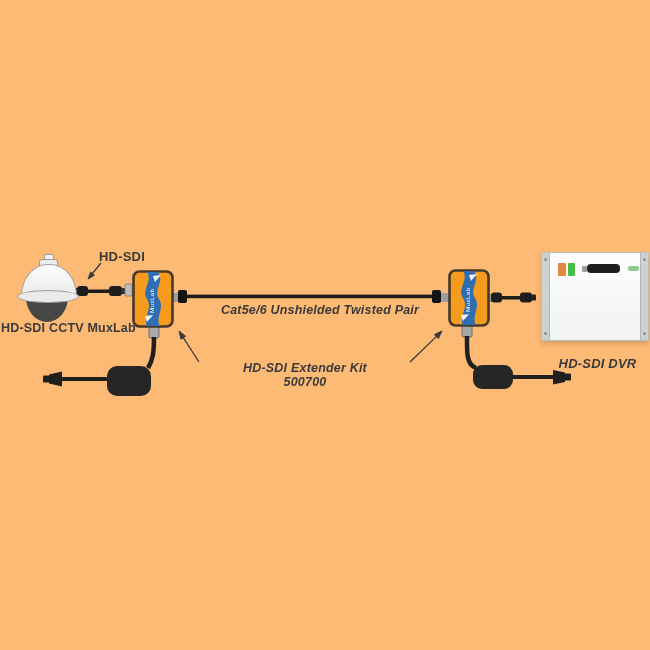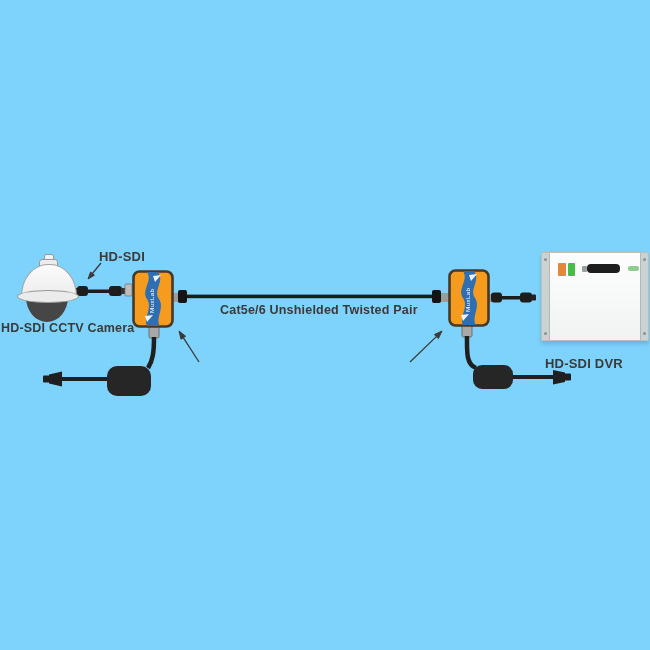--- a/index.html
+++ b/index.html
@@ -1,26 +1,26 @@
 <!DOCTYPE html>
 <html><head>
 <meta charset="utf-8">
 <style>
   html,body{margin:0;padding:0;background:#ffffff;}
   #canvas{
-    position:relative;width:650px;height:650px;background:#7dd3fc;overflow:hidden;
+    position:relative;width:650px;height:650px;background:#fdba74;overflow:hidden;
     font-family:"Liberation Sans", sans-serif;
   }
   .abs{position:absolute;}
   .gfx{position:absolute;left:0;top:0;}
   .label{
     position:absolute;color:#3a3a3a;font-weight:600;font-size:13px;
     letter-spacing:.2px;white-space:nowrap;
   }
-  .label.center{white-space:normal;}
+  .label.center{text-align:center;white-space:normal;font-style:italic;}
   
   .cam-nub{left:44px;top:254px;width:8px;height:6px;background:#f1f1f1;border:1px solid #9a9a9a;border-radius:2px 2px 0 0;}
   .cam-cap{left:39px;top:259px;width:17px;height:9px;background:#ececec;border:1px solid #9a9a9a;border-radius:3px 3px 1px 1px;}
   .cam-dome{left:21px;top:264px;width:54px;height:32px;background:linear-gradient(#fbfbfb,#ebebeb);border:1px solid #a5a5a5;border-bottom:none;border-radius:27px 27px 0 0 / 32px 32px 0 0;}
   .cam-dark{left:26px;top:297px;width:42px;height:25px;background:#464646;border-radius:0 0 21px 21px / 0 0 25px 25px;}
   .cam-rim{left:17px;top:290px;width:60px;height:11px;background:#ebebeb;border:1px solid #9a9a9a;border-radius:50%;z-index:3;}
   
   .extender{position:absolute;width:42px;height:58px;}
   
   .dvr{left:541px;top:252px;width:106px;height:87px;background:linear-gradient(#fdfdfd,#f1f3f3);
@@ -138,20 +138,24 @@
     </div>
     <div class="abs dvr-btn-orange"></div>
     <div class="abs dvr-btn-green"></div>
     <div class="abs dvr-slot-nub"></div>
     <div class="abs dvr-slot"></div>
     <div class="abs dvr-indicator"></div>
   </div>
 
   <div class="label" style="left:99px;top:249px;">HD-SDI</div>
 
-  <div class="label" style="left:1px;top:321px;font-size:12.5px;">HD-SDI CCTV Camera</div>
+  <div class="label" style="left:1px;top:321px;font-size:12.5px;">HD-SDI CCTV MuxLab</div>
 
   <div class="label center" style="left:220px;top:303px;width:200px;font-size:12.5px;">Cat5e/6 Unshielded Twisted Pair</div>
 
+  <div class="label center" style="left:225px;top:361px;width:160px;font-size:12.5px;line-height:14px;">
+    <div>HD-SDI Extender Kit</div>
+    <div>500700</div>
+  </div>
 
   <div class="label center" style="left:545px;top:356px;width:105px;">HD-SDI DVR</div>
 
 </div>
 
 </body></html>

